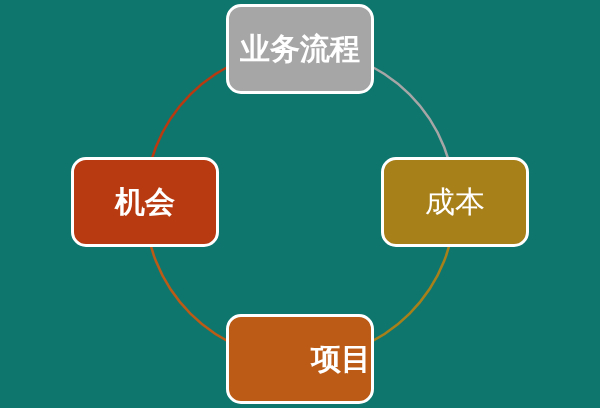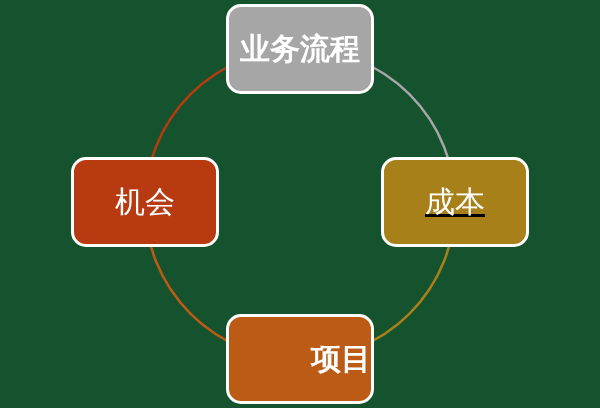--- a/index.html
+++ b/index.html
@@ -5,21 +5,21 @@
   html, body {
     margin: 0;
     padding: 0;
     background: #ffffff;
     font-family: "DejaVu Sans", sans-serif;
   }
   .canvas {
     position: relative;
     width: 600px;
     height: 408px;
-    background: #14532d;
+    background: #0f766e;
     overflow: hidden;
   }
   .cycle-svg {
     position: absolute;
     left: 0;
     top: 0;
     width: 600px;
     height: 408px;
   }
   .cycle-svg path {
@@ -32,21 +32,21 @@
     width: 148px;
     height: 90px;
     box-sizing: border-box;
     border: 3px solid #ffffff;
     border-radius: 15px;
     display: flex;
     align-items: center;
     justify-content: center;
   }
   .node-top    { left: 226px; top: 4px; }
-  .node-right  { left: 381px; top: 157px; text-decoration: underline; }
+  .node-right  { left: 381px; top: 157px; }
   .node-bottom { left: 226px; top: 314px; }
   .node-left   { left: 71px;  top: 157px; }
   .node-label {
     color: #ffffff;
     font-size: 30px;
     line-height: 1;
     white-space: nowrap;
     user-select: none;
   }
 </style>
@@ -69,16 +69,16 @@
 
   <div class="node node-right" style="background-color: rgb(168, 128, 26);">
     <span class="node-label" style="font-weight: normal;">成本</span>
   </div>
 
   <div class="node node-bottom" style="background-color: rgb(188, 91, 22); justify-content: flex-end;">
     <span class="node-label" style="font-weight: bold;">项目</span>
   </div>
 
   <div class="node node-left" style="background-color: rgb(184, 58, 16);">
-    <span class="node-label" style="font-weight: normal;">机会</span>
+    <span class="node-label" style="font-weight: bold;">机会</span>
   </div>
 
 </div>
 
 </body></html>

